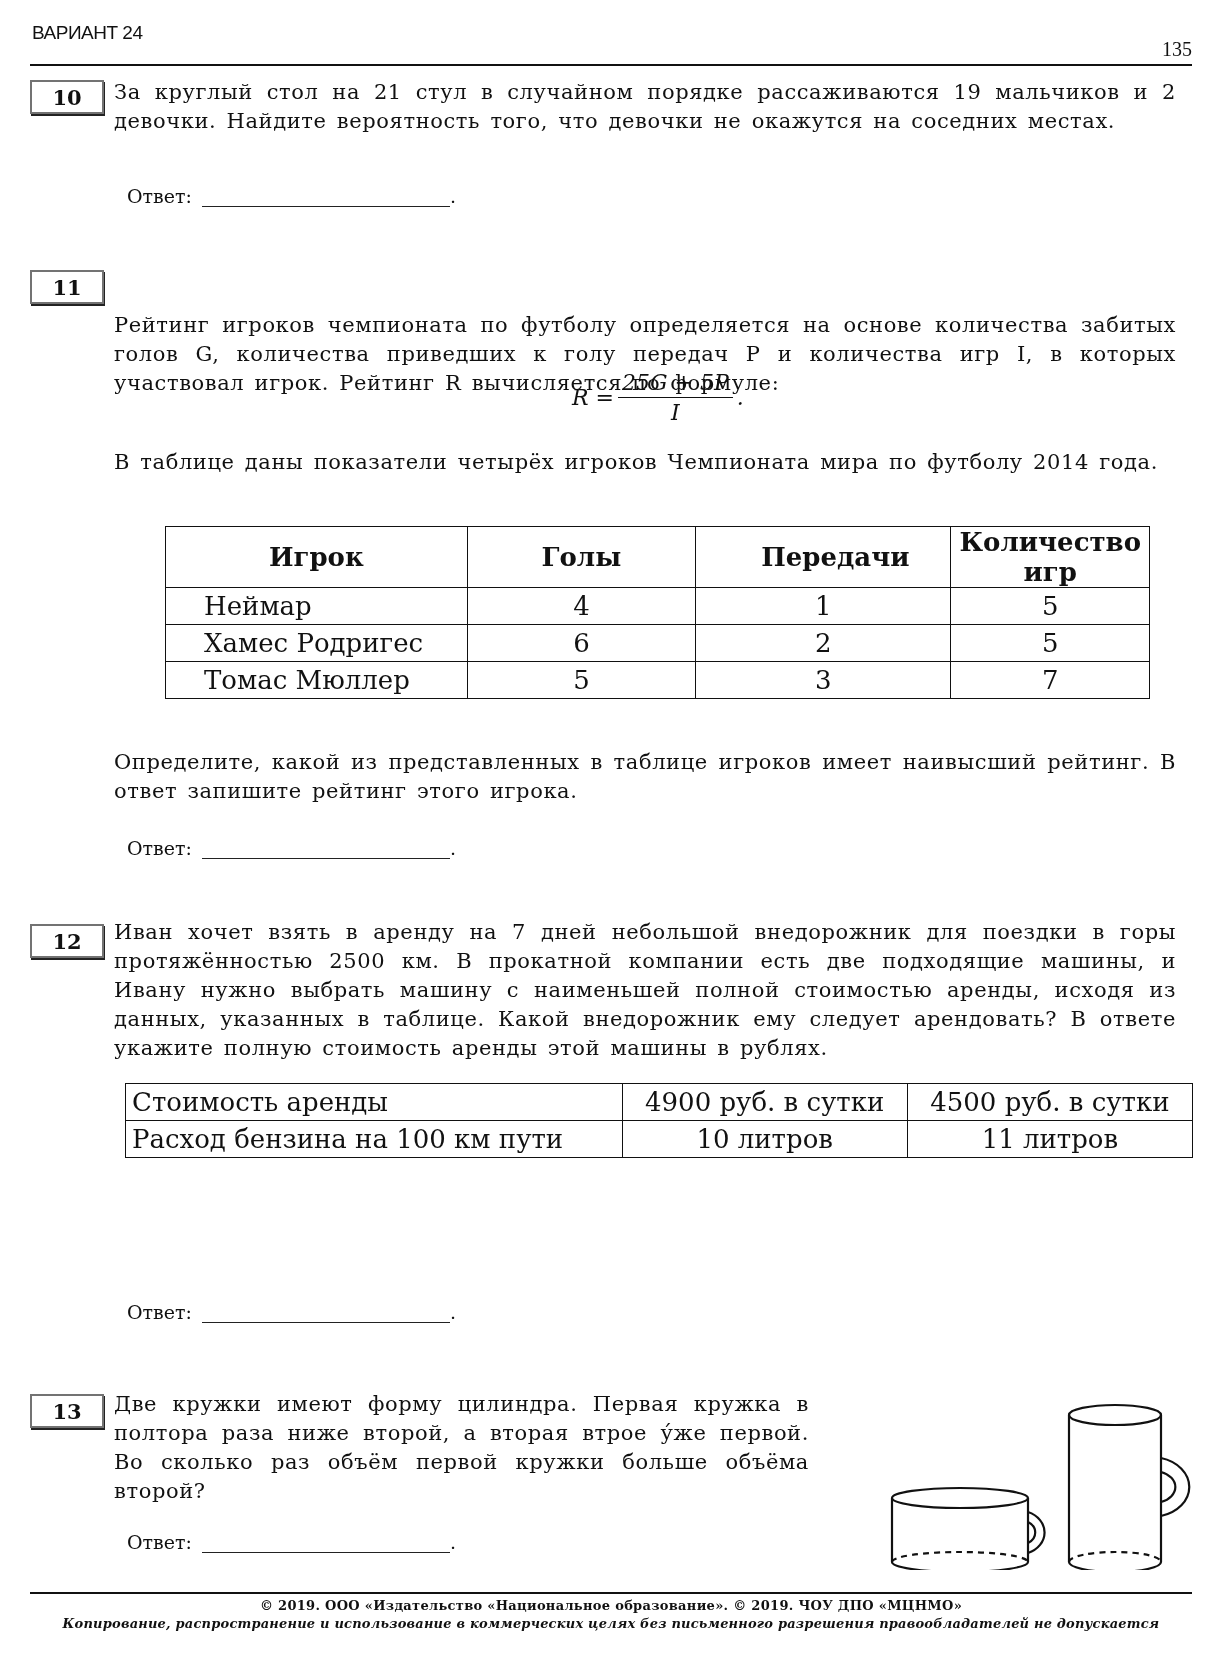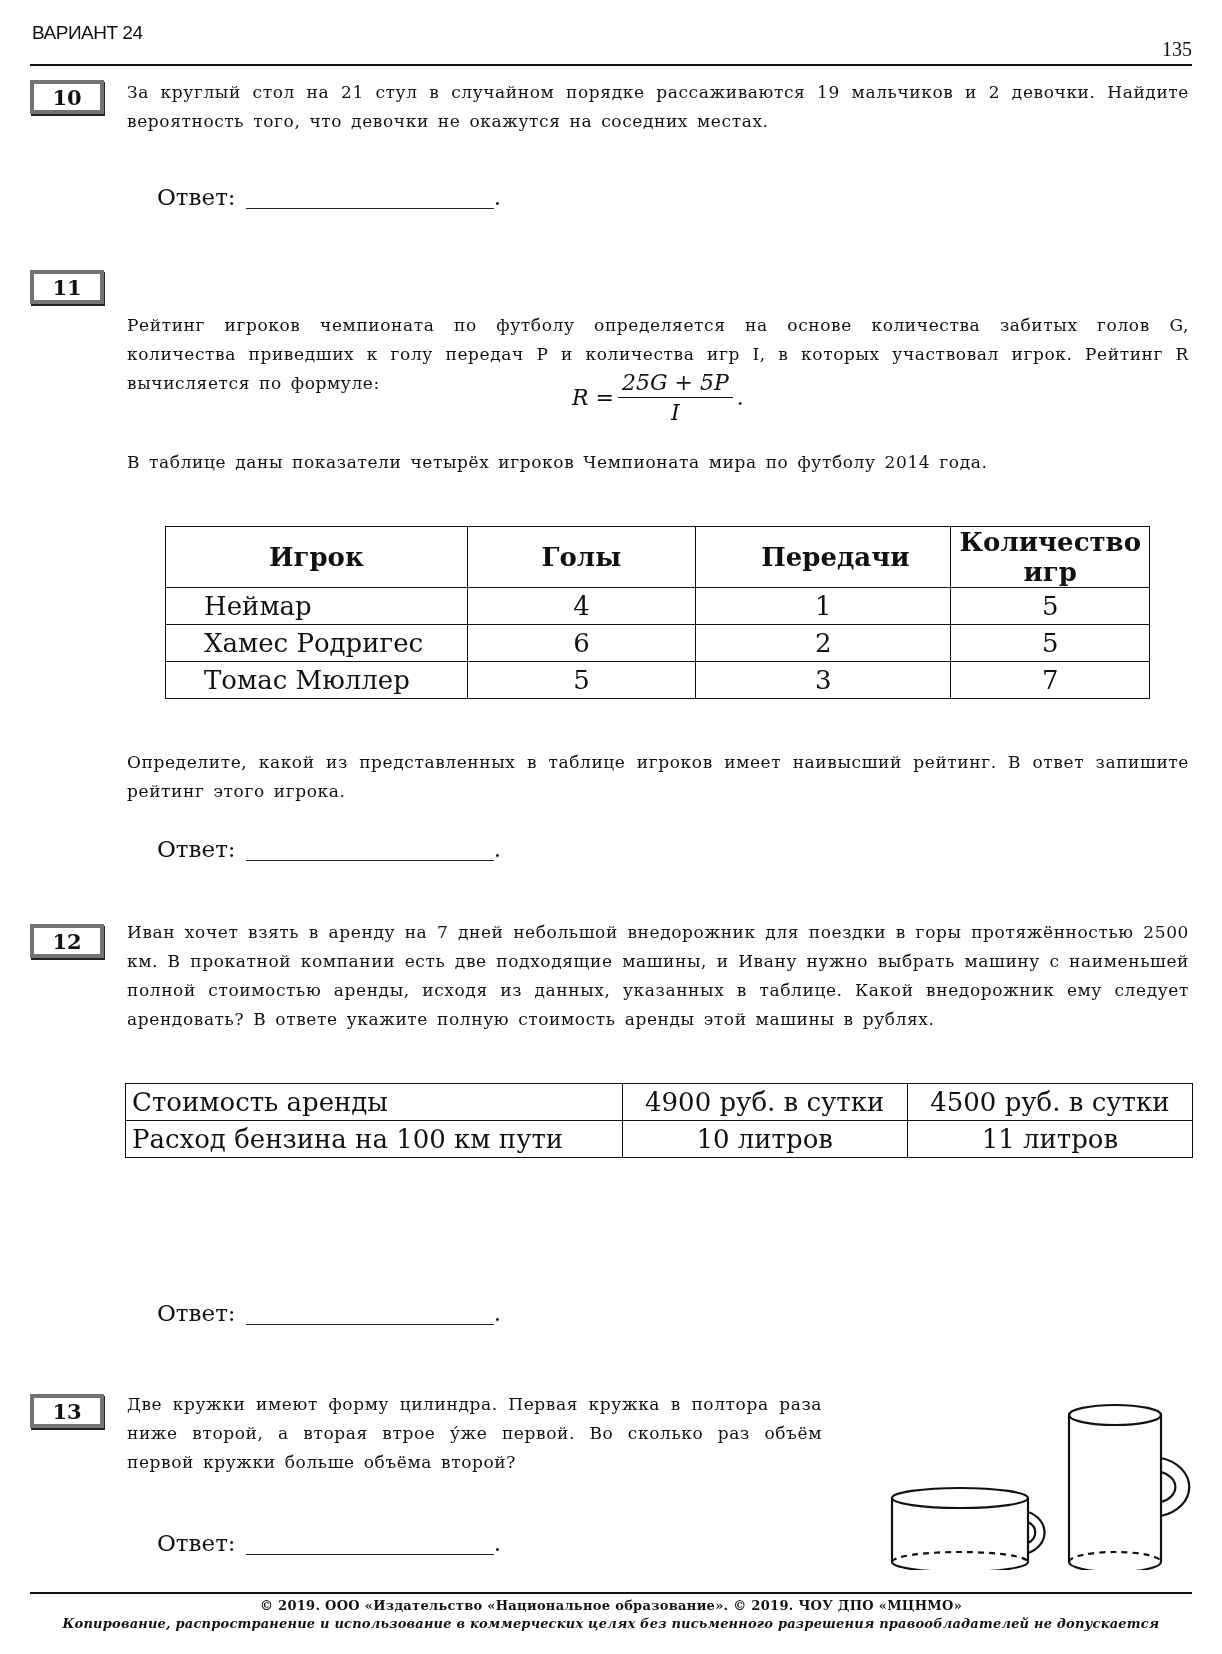--- a/index.html
+++ b/index.html
@@ -14,33 +14,33 @@
   }
   .header-page {
     position: absolute; right: 30px; top: 38px;
     font-family: "Liberation Serif", serif; font-size: 20px;
   }
   .header-rule {
     position: absolute; left: 30px; right: 30px; top: 64px; height: 2px; background: #111;
   }
   .task-num {
     position: absolute; left: 30px; width: 74px; height: 34px;
-    border: 4px solid #737373; box-sizing: border-box;
+    border: 2px solid #737373; box-sizing: border-box;
     font-family: "DejaVu Serif", serif; font-weight: bold; font-size: 21px;
     display: flex; align-items: center; justify-content: center;
     box-shadow: 1px 2px 0 #222;
   }
   .text {
-    position: absolute; left: 127px; width: 1062px;
-    font-size: 17px; line-height: 29px; text-align: justify; letter-spacing: 0.6px;
+    position: absolute; left: 114px; width: 1062px;
+    font-size: 21px; line-height: 29px; text-align: justify; letter-spacing: 0.6px;
     word-spacing: 3px;
   }
   .answer {
-    position: absolute; left: 127px; font-size: 23px;
-    display: flex; align-items: center; margin-left: 30px;
+    position: absolute; left: 127px; font-size: 19px;
+    display: flex; align-items: center;
   }
   .answer .line {
     display: inline-block; width: 248px; border-bottom: 1.5px solid #222; height: 22px; margin-left: 10px;
   }
   .formula {
     position: absolute; left: 572px; top: 370px;
     font-family: "DejaVu Serif", serif; font-size: 22px; font-style: italic;
     display: flex; align-items: center;
   }
   .frac { display: inline-flex; flex-direction: column; align-items: center; margin: 0 4px; }

